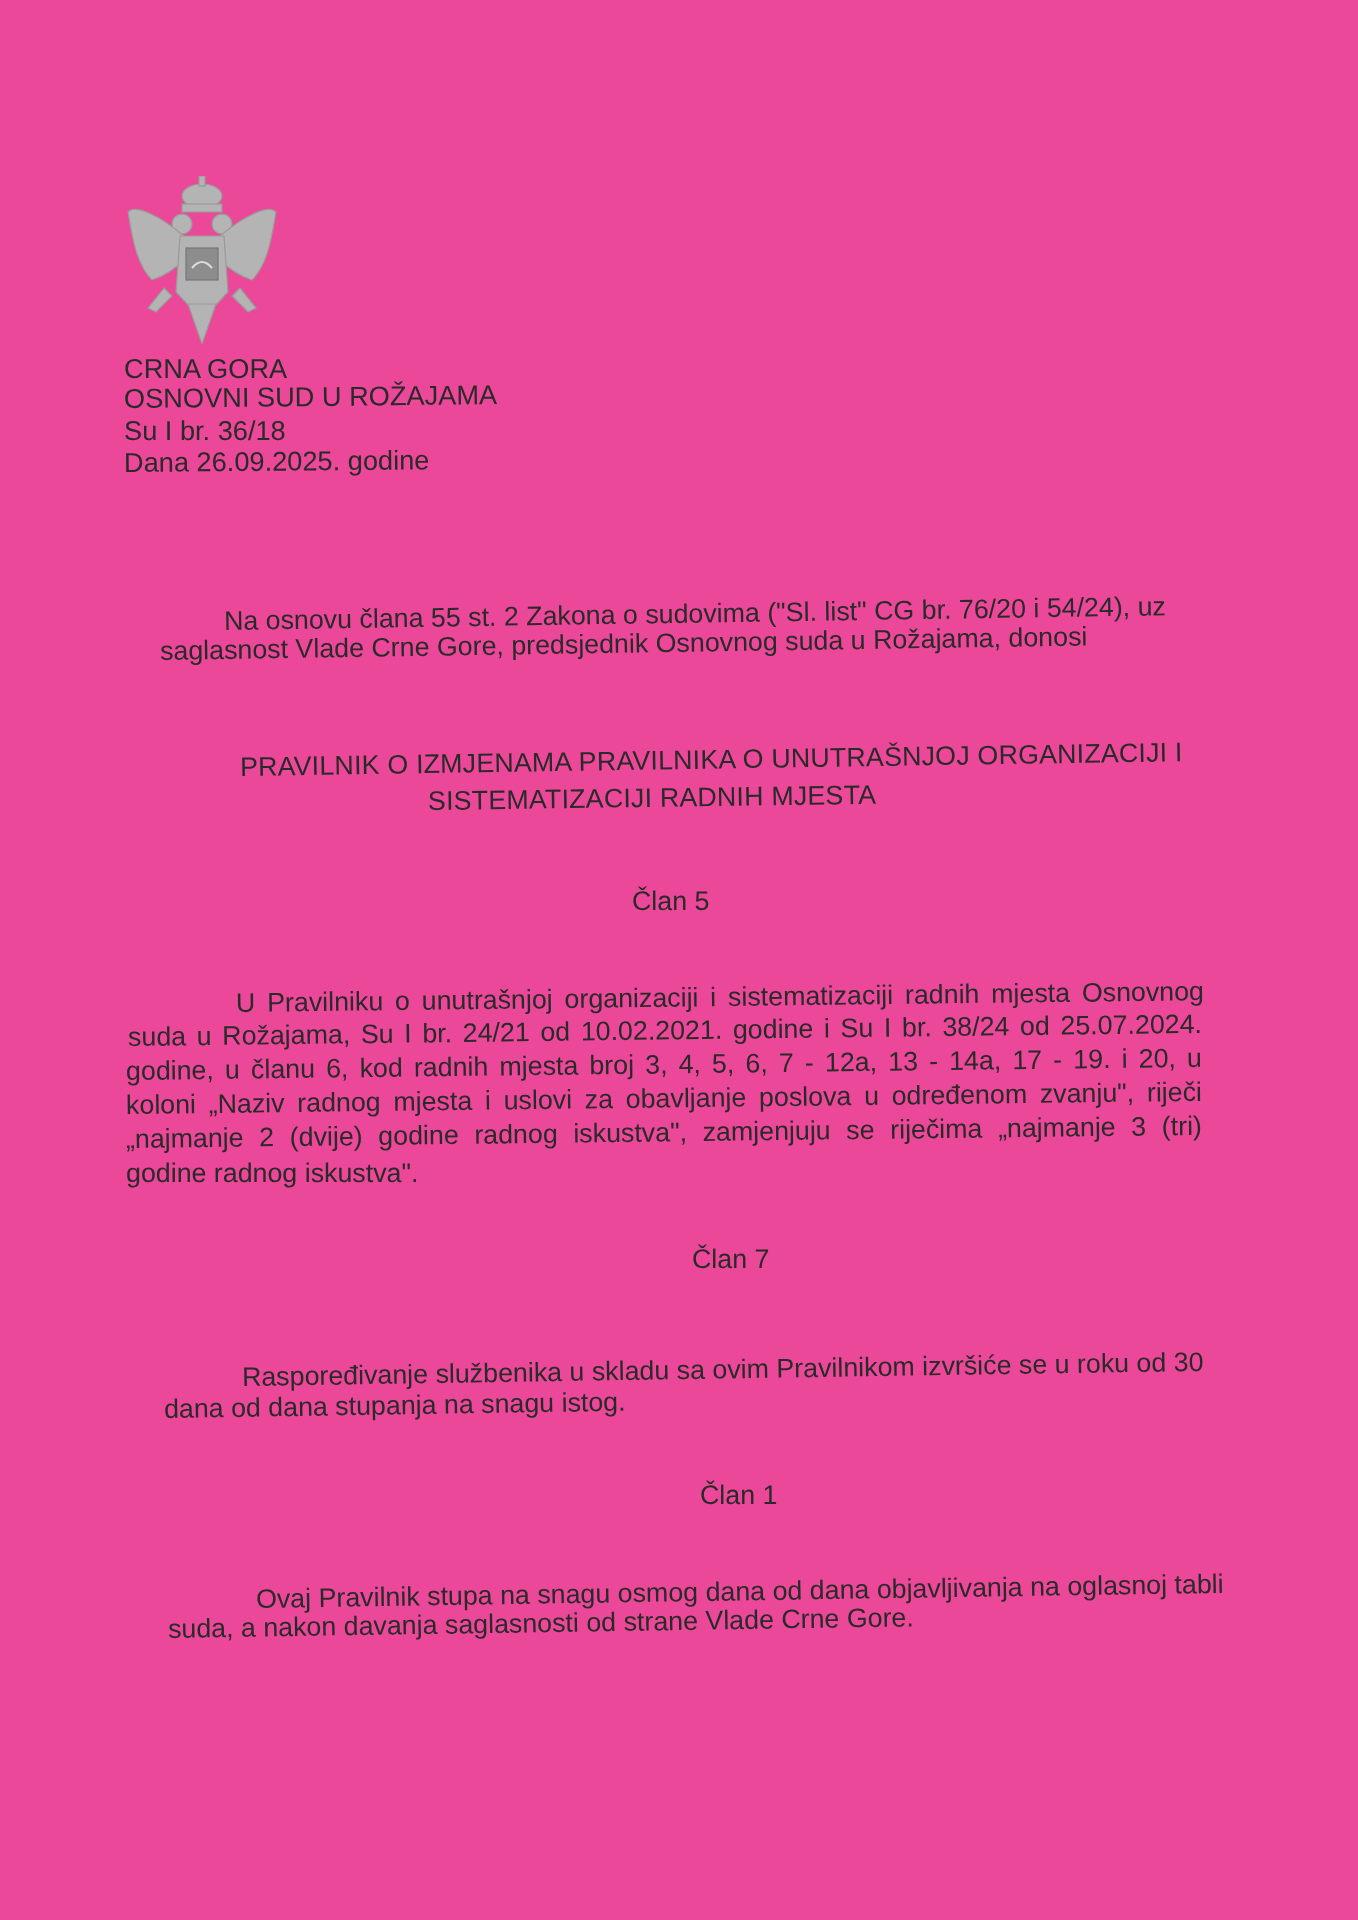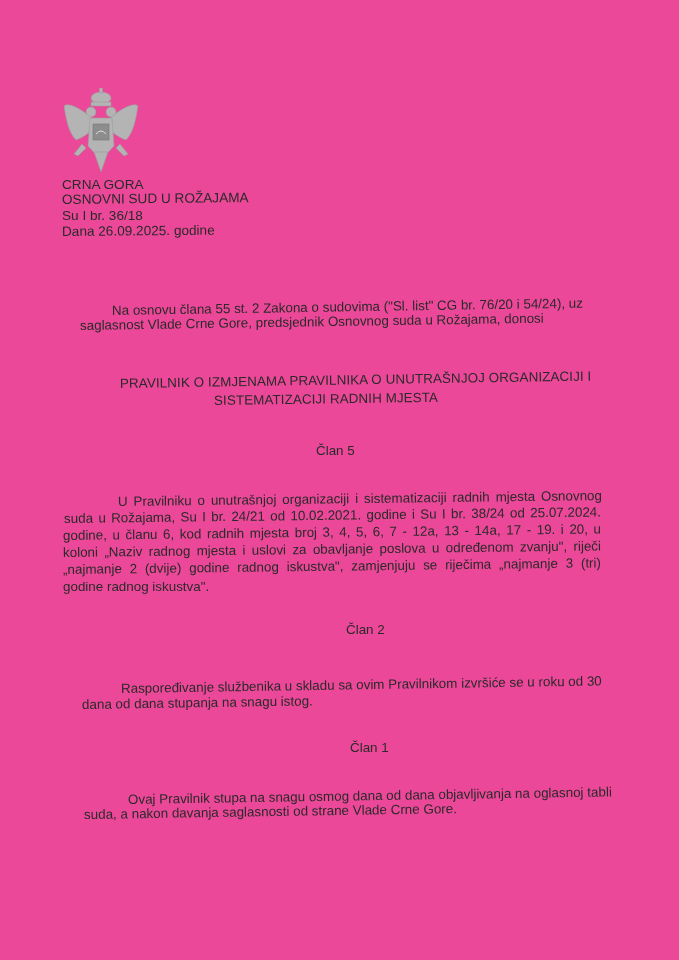--- a/index.html
+++ b/index.html
@@ -59,21 +59,21 @@
   <div class="ln title" style="left:214px; top:393px; transform: rotate(-0.8deg);">SISTEMATIZACIJI RADNIH MJESTA</div>
 
   <div class="ln" style="left:316px; top:443px;">Član 5</div>
   <div class="ln just" style="left:118px; top:494px; width:484px; transform: rotate(-0.7deg);">U Pravilniku o unutrašnjoj organizaciji i sistematizaciji radnih mjesta Osnovnog</div>
   <div class="ln just" style="left:64px; top:511px; width:537px; transform: rotate(-0.7deg);">suda u Rožajama, Su I br. 24/21 od 10.02.2021. godine i Su I br. 38/24 od 25.07.2024.</div>
   <div class="ln just" style="left:63px; top:528px; width:538px; transform: rotate(-0.7deg);">godine, u članu 6, kod radnih mjesta broj 3, 4, 5, 6, 7 - 12a, 13 - 14a, 17 - 19. i 20, u</div>
   <div class="ln just" style="left:63px; top:545px; width:538px; transform: rotate(-0.7deg);">koloni „Naziv radnog mjesta i uslovi za obavljanje poslova u određenom zvanju", riječi</div>
   <div class="ln just" style="left:63px; top:562px; width:538px; transform: rotate(-0.7deg);">„najmanje 2 (dvije) godine radnog iskustva", zamjenjuju se riječima „najmanje 3 (tri)</div>
   <div class="ln" style="left:63px; top:579px;">godine radnog iskustva".</div>
 
-  <div class="ln" style="left:346px; top:622px;">Član 2</div>
+  <div class="ln" style="left:346px; top:622px;">Član 7</div>
   <div class="ln" style="left:121px; top:681px; transform: rotate(-0.9deg);">Raspoređivanje službenika u skladu sa ovim Pravilnikom izvršiće se u roku od 30</div>
   <div class="ln" style="left:82px; top:697px; transform: rotate(-0.9deg);">dana od dana stupanja na snagu istog.</div>
 
   <div class="ln" style="left:350px; top:740px;">Član 1</div>
   <div class="ln" style="left:128px; top:792px; transform: rotate(-0.9deg);">Ovaj Pravilnik stupa na snagu osmog dana od dana objavljivanja na oglasnoj tabli</div>
   <div class="ln" style="left:84px; top:807px; transform: rotate(-0.9deg);">suda, a nakon davanja saglasnosti od strane Vlade Crne Gore.</div>
 
 </div>
 
 </body></html>

